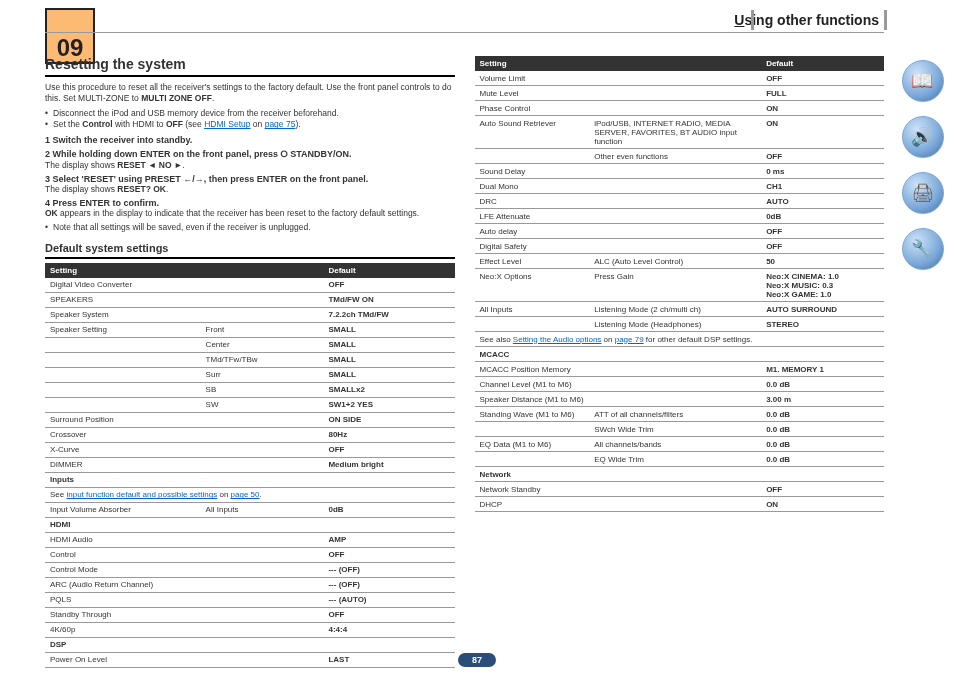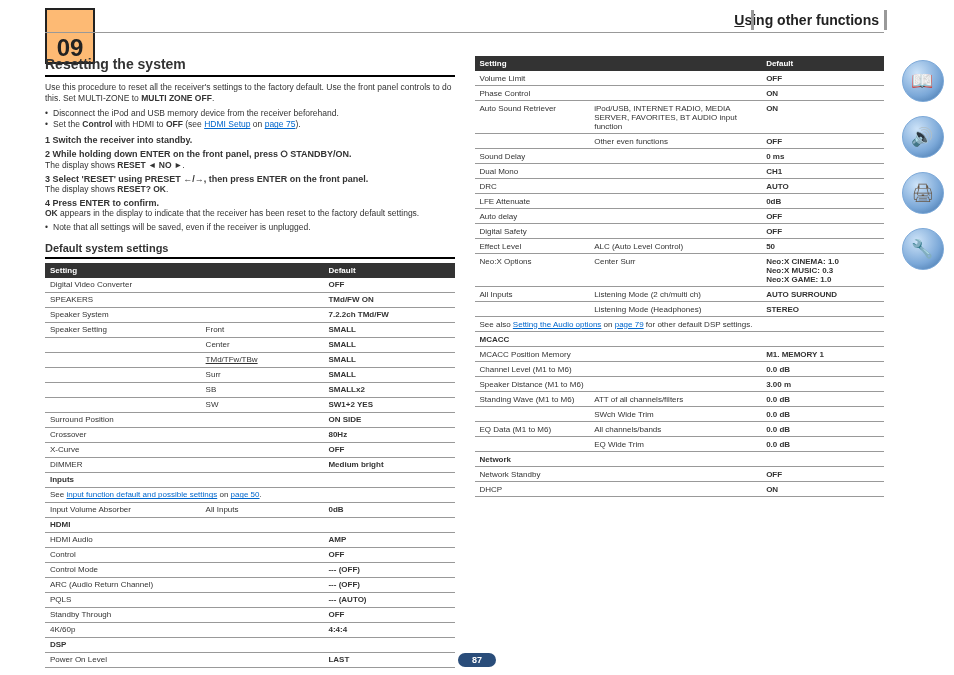--- a/index.html
+++ b/index.html
@@ -104,21 +104,21 @@
             <td style="white-space: pre-line;">Front</td>
             <td class="def" style="white-space: pre-line;">SMALL</td>
           </tr>
           <tr>
             <td style="white-space: pre-line;"></td>
             <td style="white-space: pre-line;">Center</td>
             <td class="def" style="white-space: pre-line;">SMALL</td>
           </tr>
           <tr>
             <td style="white-space: pre-line;"></td>
-            <td style="white-space: pre-line; text-decoration: underline;">TMd/TFw/TBw</td>
+            <td style="white-space: pre-line;">TMd/TFw/TBw</td>
             <td class="def" style="white-space: pre-line;">SMALL</td>
           </tr>
           <tr>
             <td style="white-space: pre-line;"></td>
             <td style="white-space: pre-line;">Surr</td>
             <td class="def" style="white-space: pre-line;">SMALL</td>
           </tr>
           <tr>
             <td style="white-space: pre-line;"></td>
             <td style="white-space: pre-line;">SB</td>
@@ -231,20 +231,25 @@
             <th>Default</th>
           </tr>
       </tbody>
         <tbody id="right_rows">
           <tr>
             <td style="white-space: pre-line; margin-left: 40px;">Volume Limit</td>
             <td style="white-space: pre-line;"></td>
             <td class="def" style="white-space: pre-line;">OFF</td>
           </tr>
           <tr>
+            <td style="white-space: pre-line;">Mute Level</td>
+            <td style="white-space: pre-line;"></td>
+            <td class="def" style="white-space: pre-line;">FULL</td>
+          </tr>
+          <tr>
             <td style="white-space: pre-line;">Phase Control</td>
             <td style="white-space: pre-line;"></td>
             <td class="def" style="white-space: pre-line;">ON</td>
           </tr>
           <tr>
             <td style="white-space: pre-line;">Auto Sound Retriever</td>
             <td style="white-space: pre-line;">iPod/USB, INTERNET RADIO, MEDIA SERVER, FAVORITES, BT AUDIO input function</td>
             <td class="def" style="white-space: pre-line;">ON</td>
           </tr>
           <tr>
@@ -282,21 +287,21 @@
             <td style="white-space: pre-line;"></td>
             <td class="def" style="white-space: pre-line;">OFF</td>
           </tr>
           <tr>
             <td style="white-space: pre-line;">Effect Level</td>
             <td style="white-space: pre-line;">ALC (Auto Level Control)</td>
             <td class="def" style="white-space: pre-line;">50</td>
           </tr>
           <tr>
             <td style="white-space: pre-line;">Neo:X Options</td>
-            <td style="white-space: pre-line;">Center Surr</td>
+            <td style="white-space: pre-line;">Press Gain</td>
             <td class="def" style="white-space: pre-line;">Neo:X CINEMA: 1.0
 Neo:X MUSIC: 0.3
 Neo:X GAME: 1.0</td>
           </tr>
           <tr>
             <td style="white-space: pre-line;">All Inputs</td>
             <td style="white-space: pre-line;">Listening Mode (2 ch/multi ch)</td>
             <td class="def" style="white-space: pre-line;">AUTO SURROUND</td>
           </tr>
           <tr>

